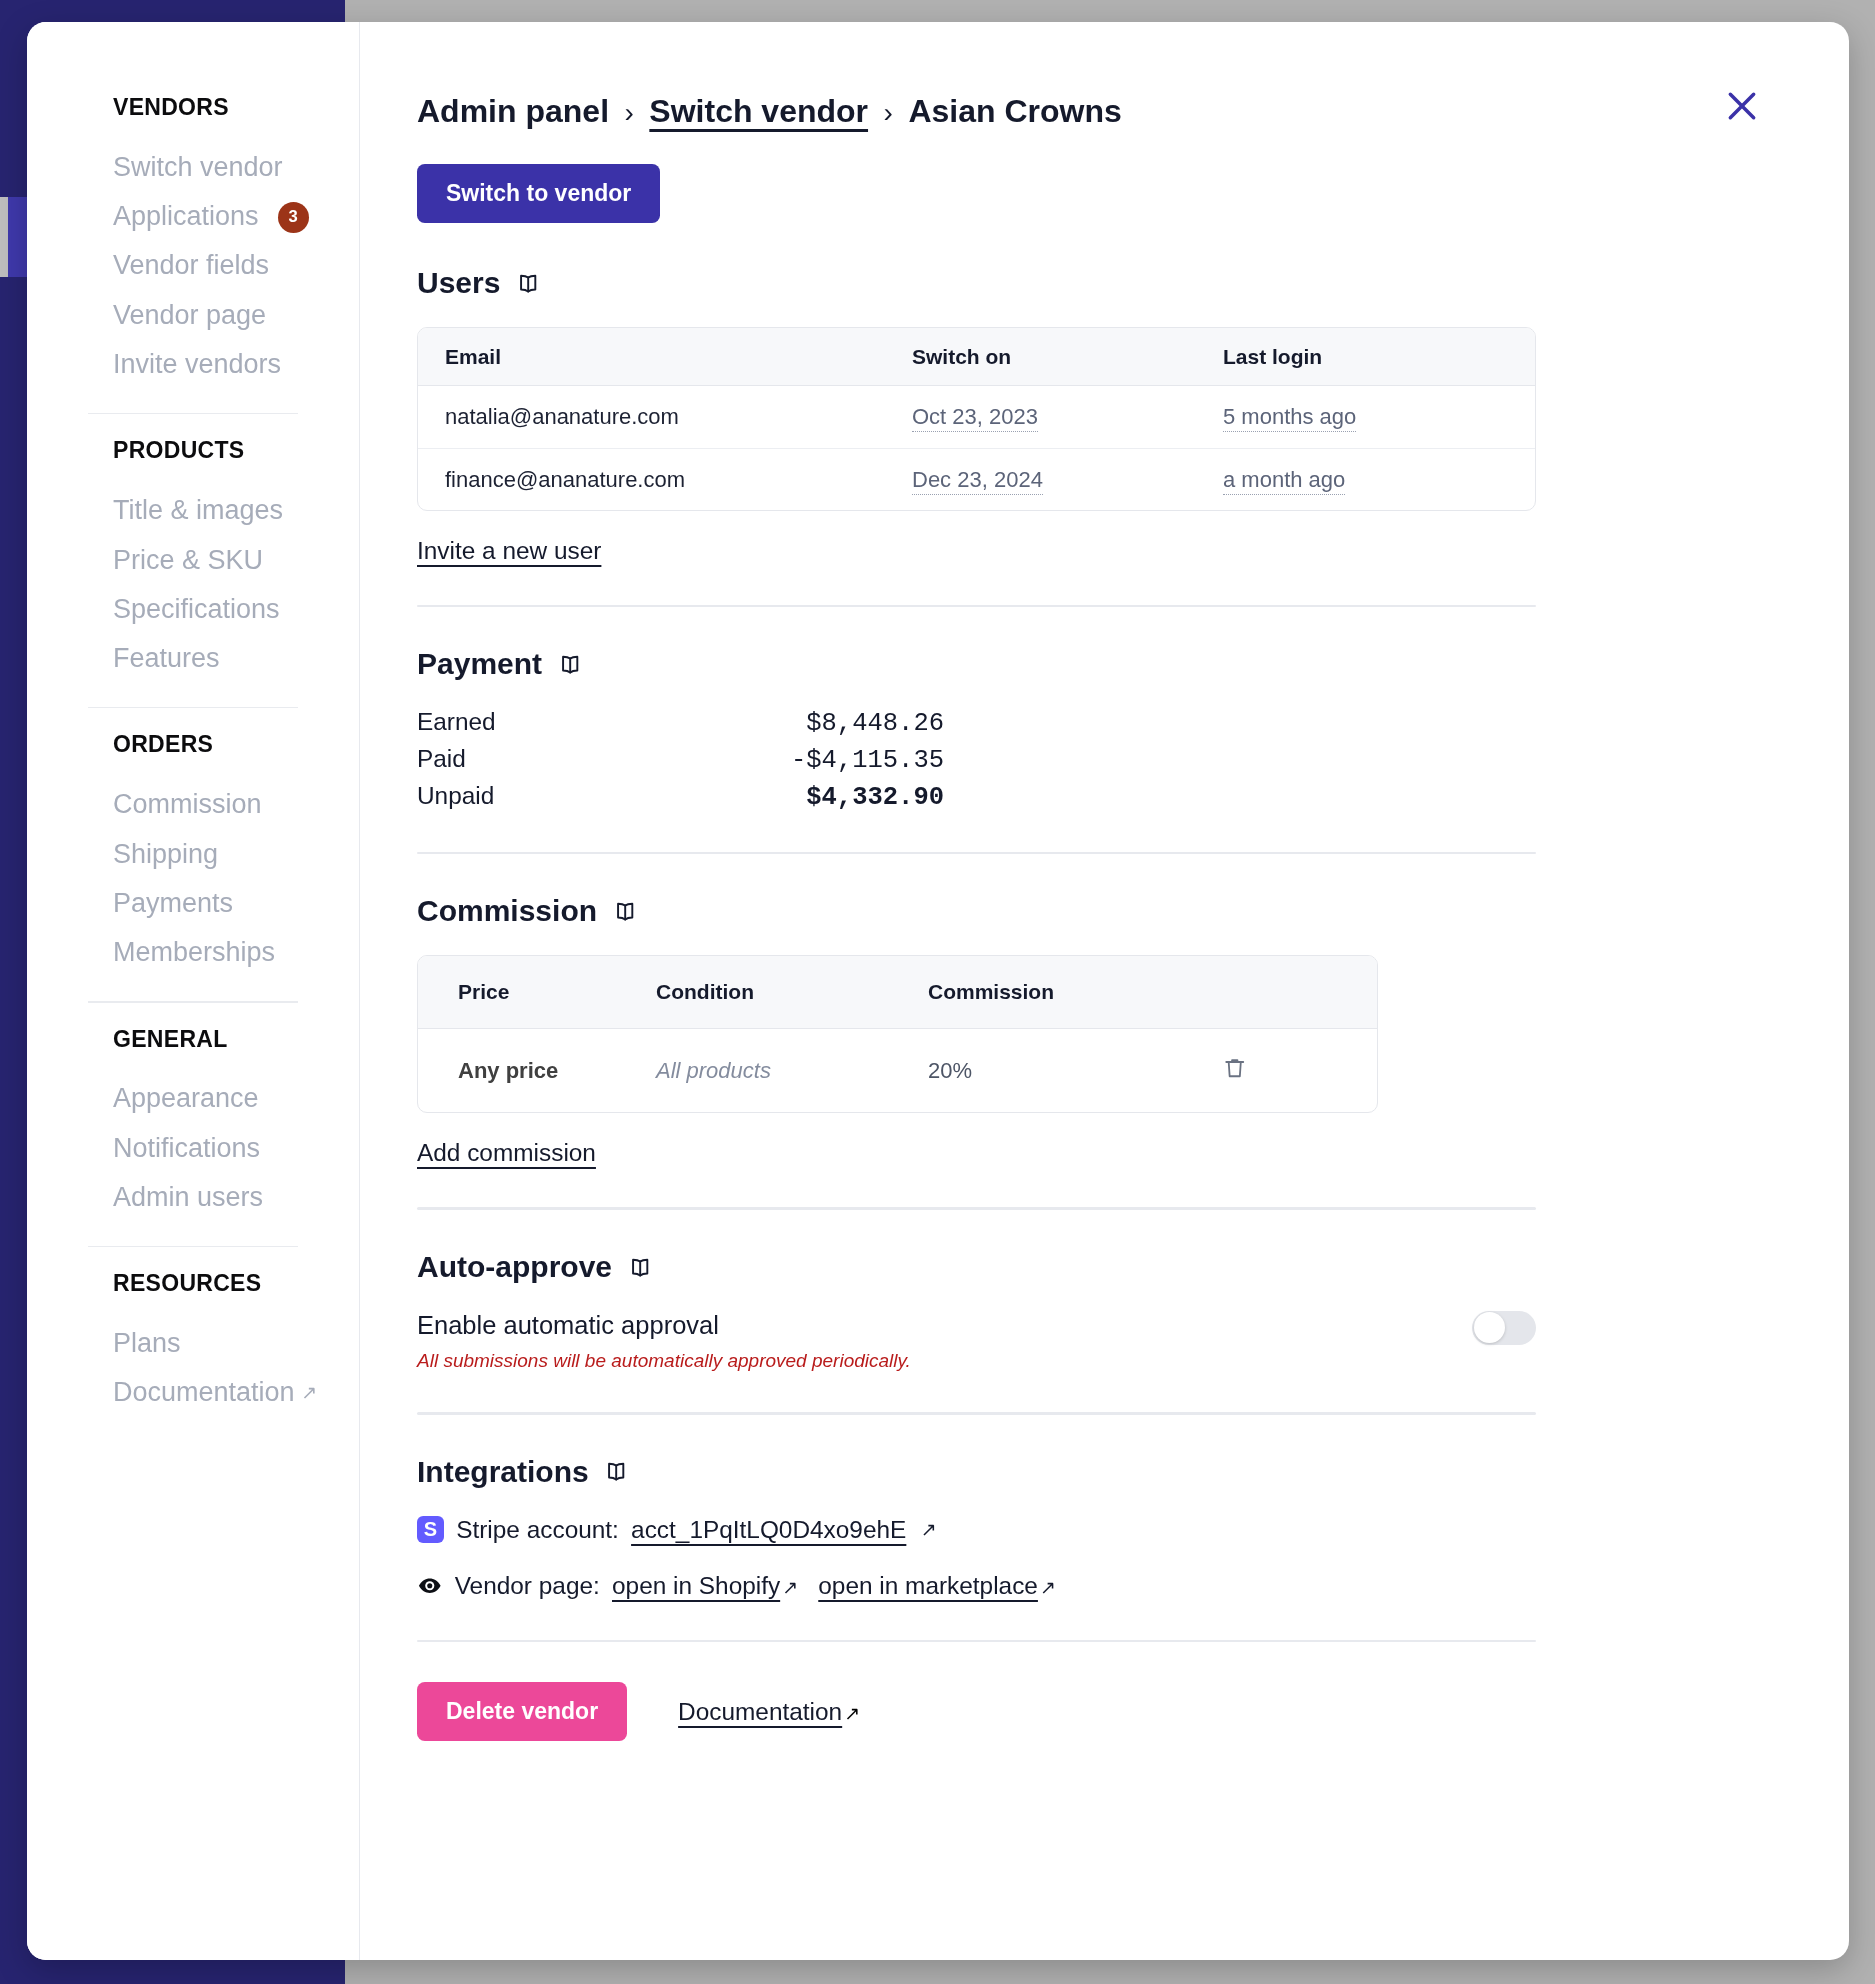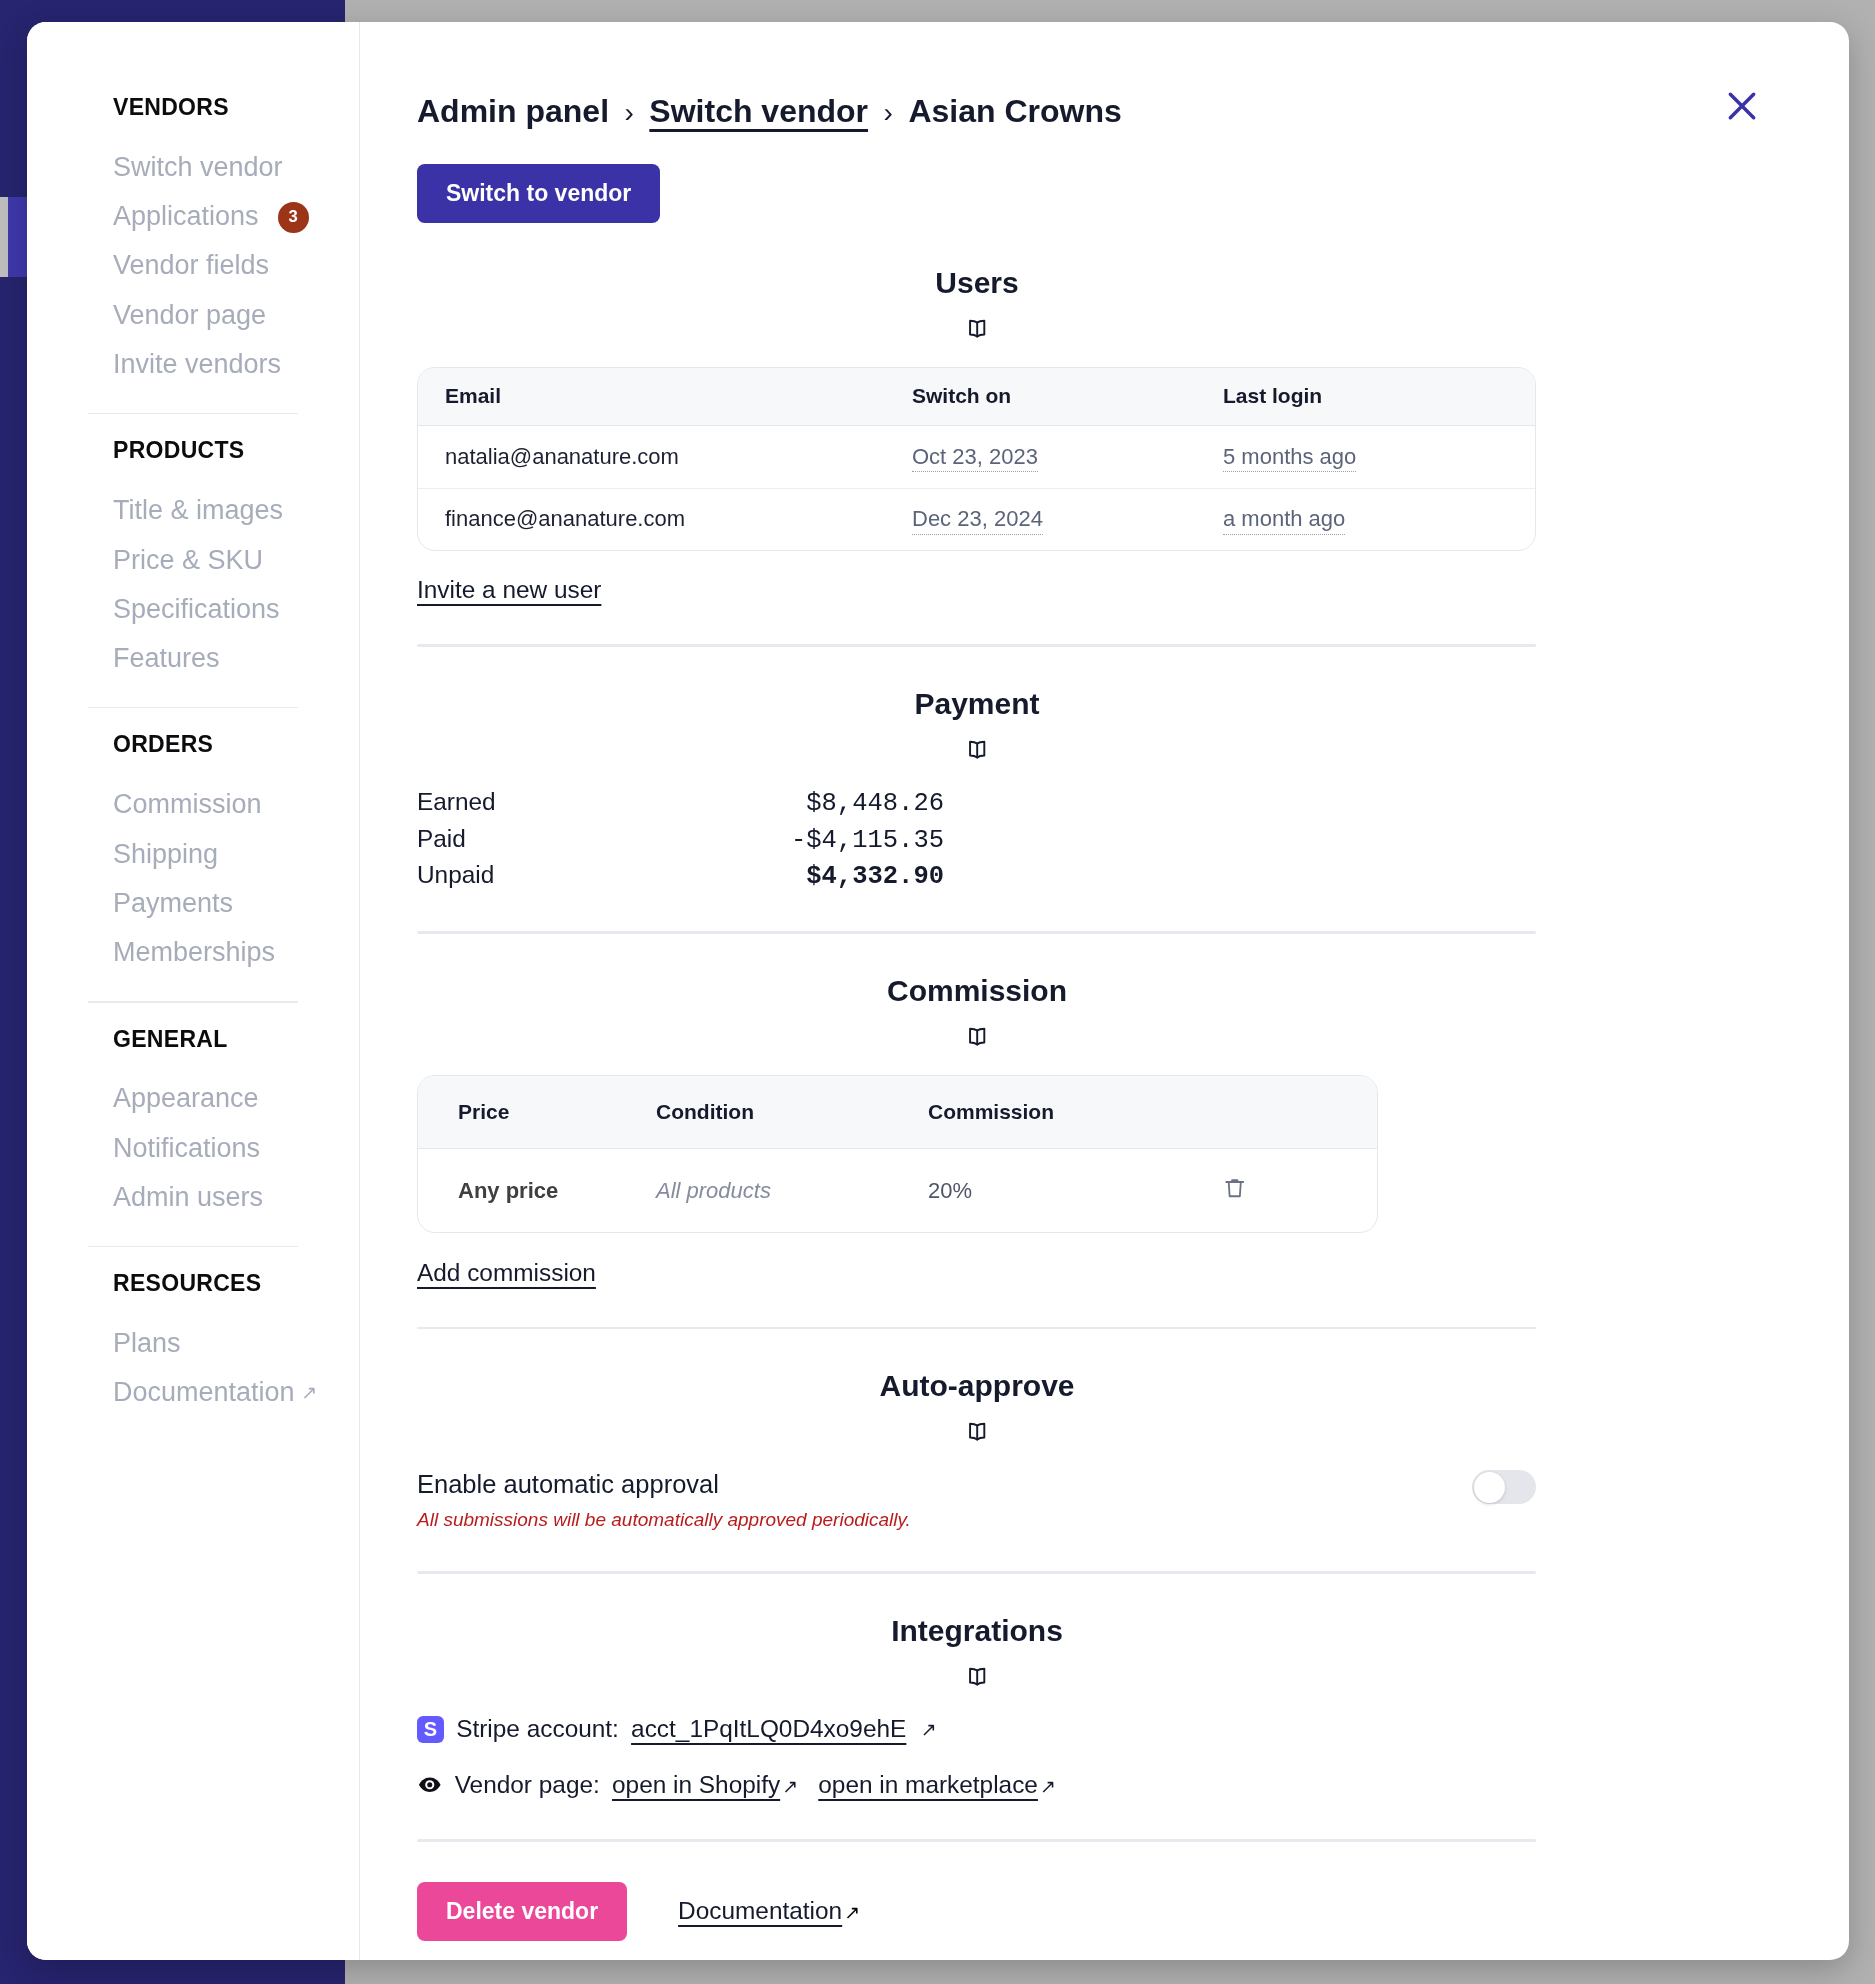--- a/index.html
+++ b/index.html
@@ -154,33 +154,32 @@
     margin-bottom: 43px;
   }
 
   .section { width: 1120px; }
 
   .section-head {
     display: flex;
     align-items: center;
     gap: 15.5px;
     margin-bottom: 27px;
-    flex-direction: column;
   }
   .section-title {
     font-size: 30px;
     font-weight: 700;
     color: #151a2c;
   }
   .book-icon { display: flex; align-items: center; }
 
   
   .card-table {
     border: 1.7px solid #e5e7ec;
-    border-radius: 18px;
+    border-radius: 10px;
     overflow: hidden;
     background: #fff;
   }
   .card-table.users { width: 1119px; }
   .card-table.commission { width: 961px; }
 
   .tbl-row { display: flex; align-items: center; }
   .tbl-head {
     background: #f7f8fa;
     border-bottom: 1.7px solid #e5e7ec;

